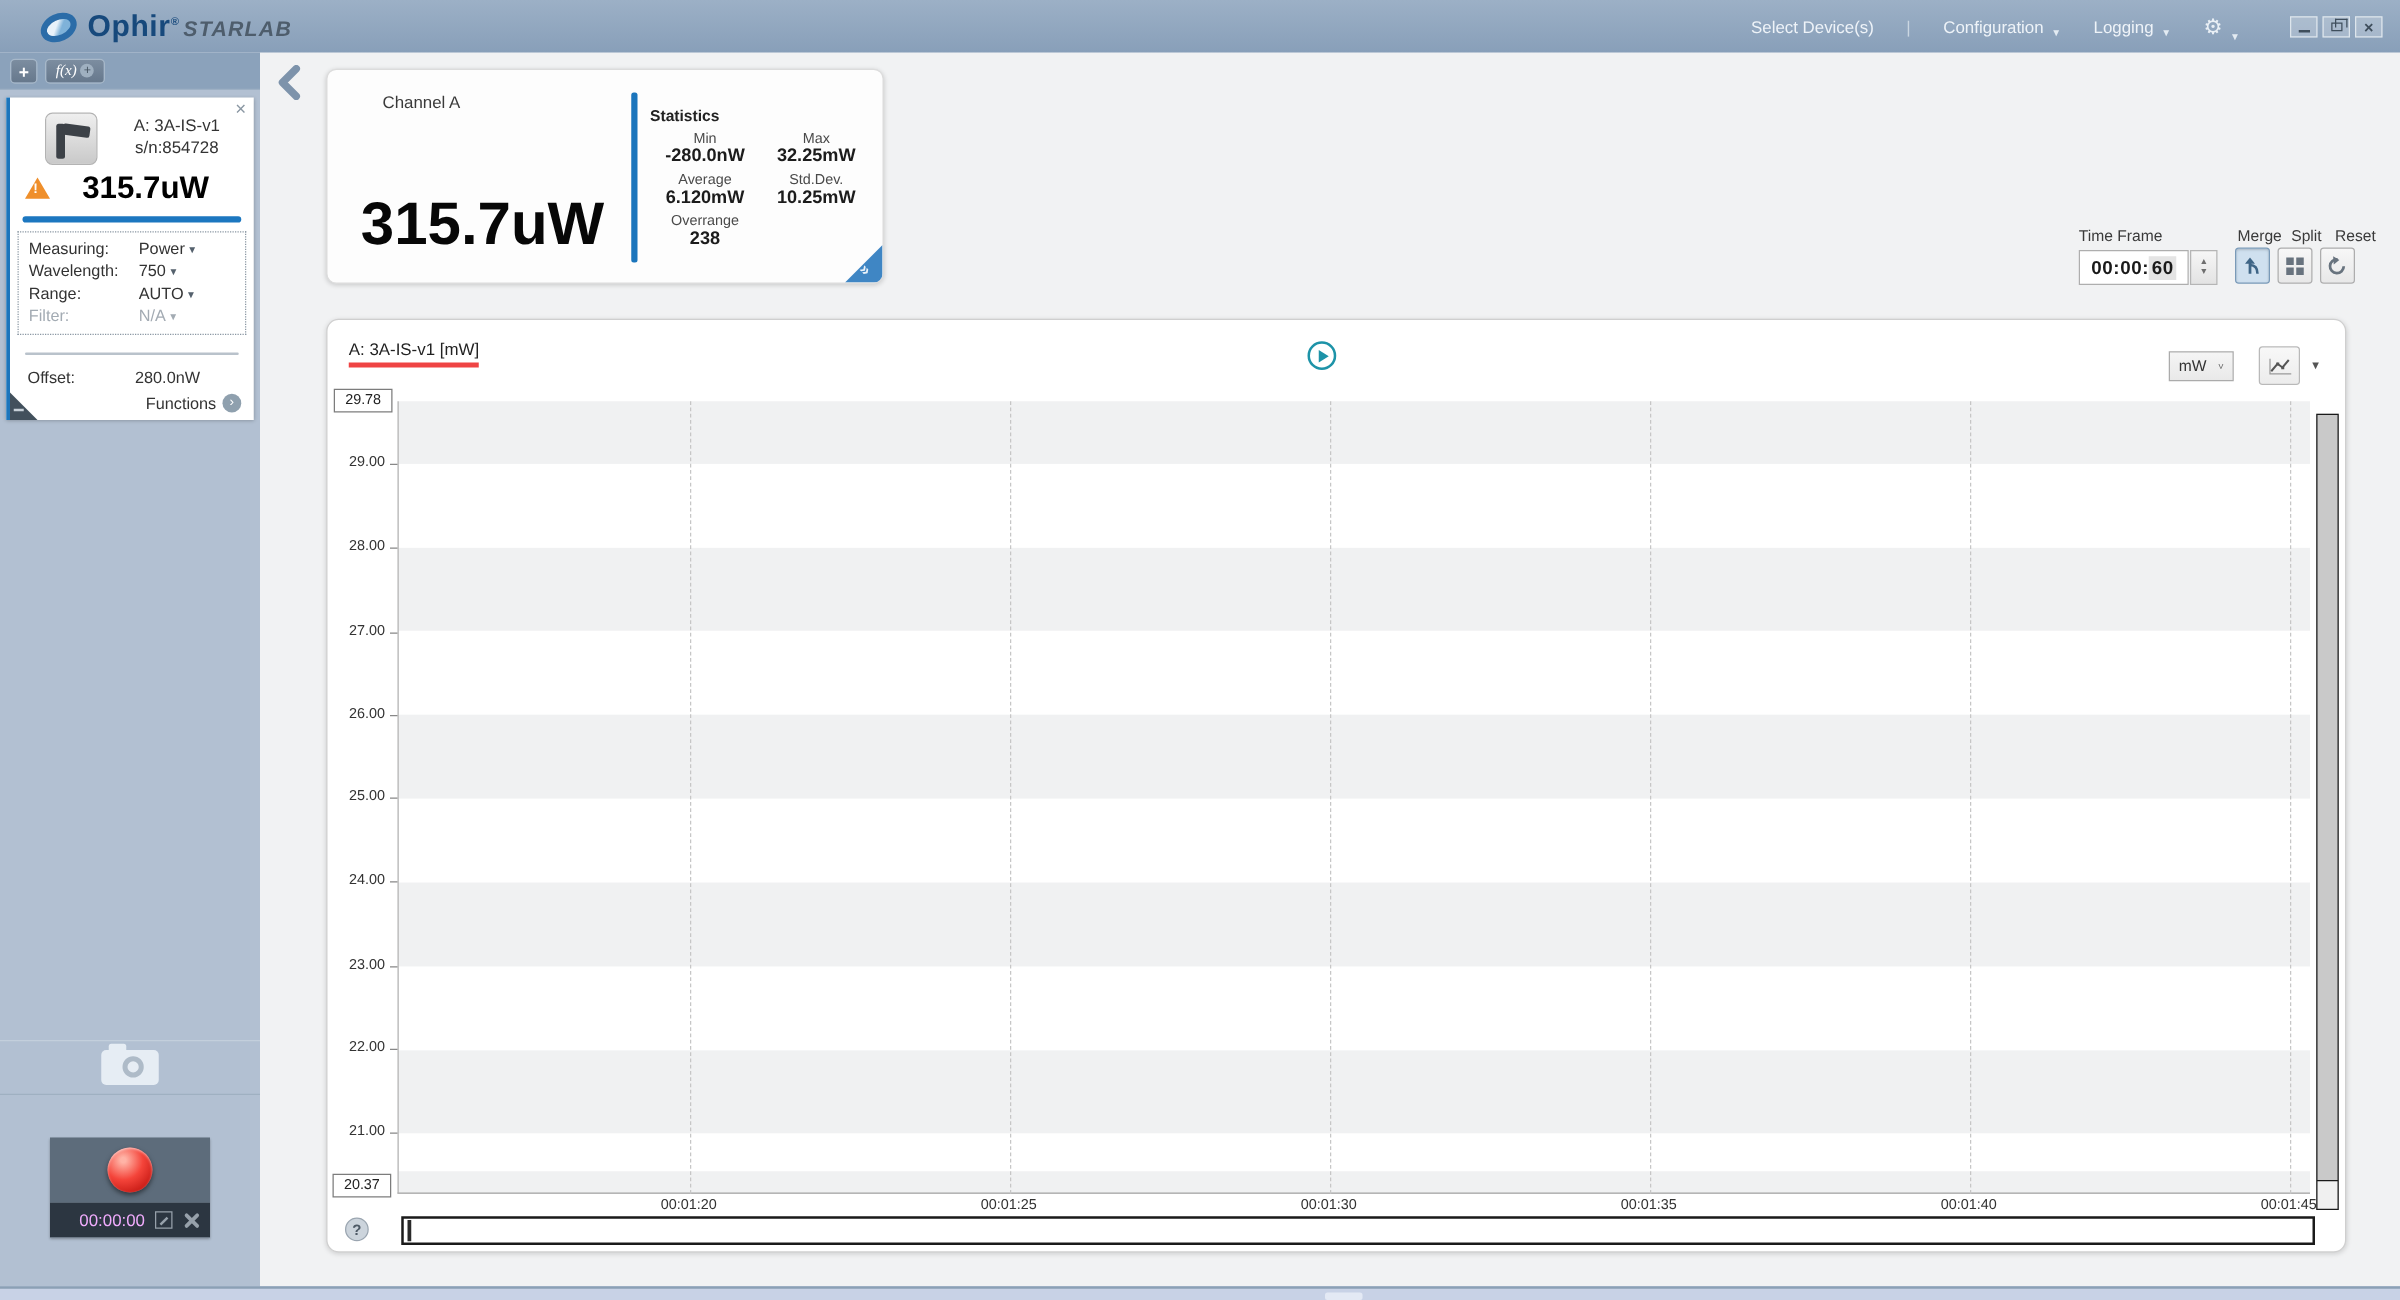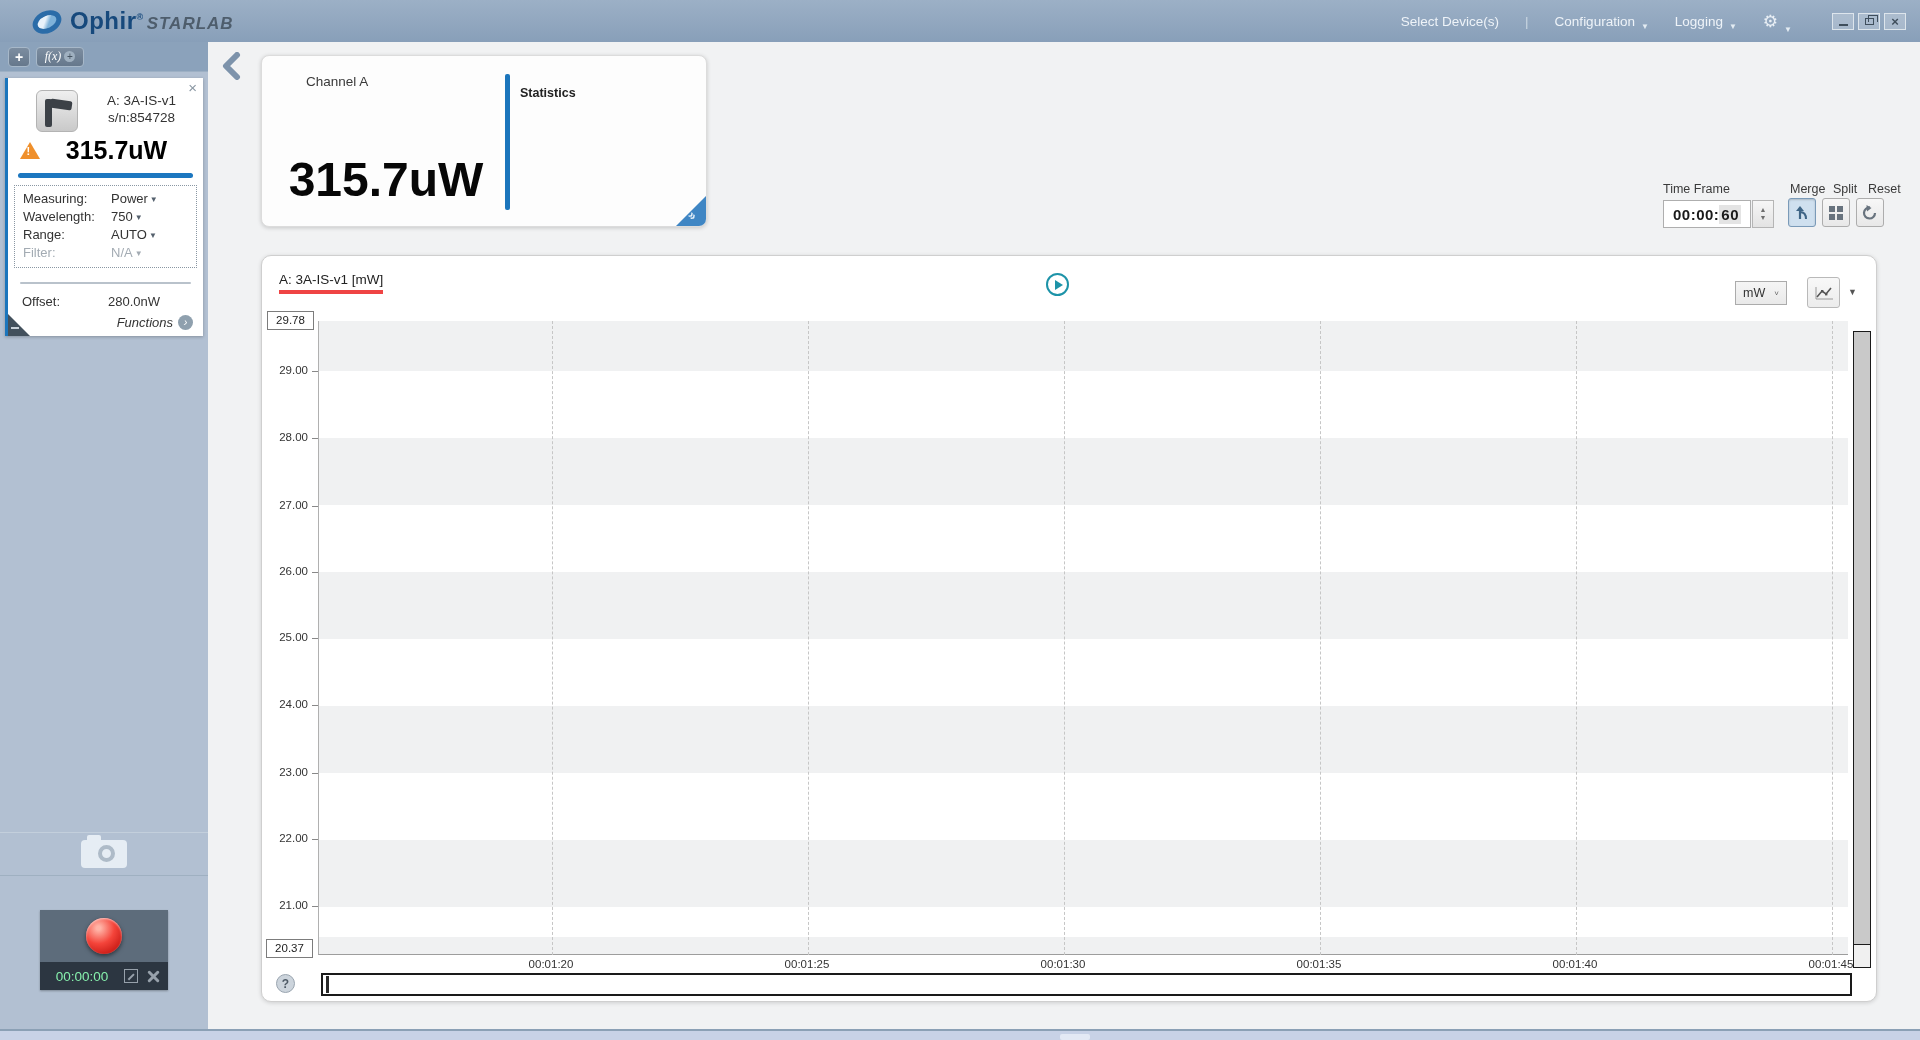--- a/index.html
+++ b/index.html
@@ -54,40 +54,40 @@
   .blue-bar { margin:8px 10px 0 10px; height:5px; border-radius:3px; background:#1c77c0; }
   .settings-box { margin:7px 6px 0 6px; border:1px dotted #8a97a3; padding:4px 8px 5px 8px; }
   .set-row { display:flex; font-size:13px; color:#333; line-height:18px; }
   .set-row .lbl { width:88px; }
   .set-row .val { display:flex; align-items:center; gap:2px; }
   .set-caret { font-size:8px; color:#55616d; position:relative; top:1px; }
   .set-row.disabled, .set-row.disabled .set-caret { color:#a3abb3; }
   .side-divider { margin:14px 12px 0 12px; height:2px; background:#b9c2cb; border-radius:1px; }
   .offset-row { display:flex; font-size:13px; color:#333; padding:10px 8px 0 14px; }
   .offset-row .lbl { width:86px; }
-  .functions-row { position:absolute; right:10px; bottom:6px; display:flex; gap:5px; font-size:13px; color:#333;font-style:italic; }
+  .functions-row { position:absolute; right:10px; bottom:6px; display:flex; gap:5px; font-size:13px; color:#333; }
   .fn-circle { width:15px; height:15px; border-radius:50%; background:#8fa0ae; color:#fff; font-size:11px; line-height:14px; text-align:center; }
   .card-fold { position:absolute; left:0; bottom:0; width:0; height:0;
     border-bottom:22px solid #42505c; border-right:22px solid transparent; }
   .card-fold i { position:absolute; left:3px; top:13px; width:8px; height:2px; background:#c7d0d8; }
 
   .camera-zone { position:absolute; left:0; top:790px; width:208px; height:44px;
     border-top:1px solid #c3cfdc; border-bottom:1px solid #9fb0c1; display:flex; align-items:center; justify-content:center; }
   .cam { position:relative; width:46px; height:28px; background:#e6edf4; border-radius:4px; }
   .cam::before { content:""; position:absolute; left:6px; top:-5px; width:14px; height:7px; background:#e6edf4; border-radius:2px 2px 0 0; }
   .cam-lens { position:absolute; left:17px; top:5px; width:17px; height:17px; border-radius:50%;
     border:4px solid #aebbc8; background:#e6edf4; }
 
   .recorder { position:absolute; left:40px; top:868px; width:128px; height:80px; box-shadow:0 1px 2px rgba(0,0,0,.3); }
   .rec-top { height:52px; background:#5d6c7b; display:flex; align-items:center; justify-content:center; }
   .rec-btn { width:36px; height:36px; border-radius:50%;
     background:radial-gradient(circle at 35% 28%, #ffb3a6 6%, #f4443a 45%, #c21510 85%);
     box-shadow:0 2px 4px rgba(0,0,0,.5), inset 0 1px 2px rgba(255,255,255,.6); }
   .rec-bottom { height:28px; background:#2c3641; display:flex; align-items:center; padding:0 8px; gap:8px; }
-  .rec-time { color:#86efac; font-size:13.5px; flex:1; text-align:center; }
+  .rec-time { color:#f0abfc; font-size:13.5px; flex:1; text-align:right; }
   .rec-icon { width:14px; height:14px; position:relative; }
   .ico-popout { border:1.5px solid #97a1ab; }
   .ico-popout::before { content:""; position:absolute; left:2px; top:6px; width:8px; height:1.5px; background:#97a1ab; transform:rotate(-45deg); }
   .ico-tools::before, .ico-tools::after { content:""; position:absolute; left:6px; top:0; width:3px; height:15px; background:#97a1ab; border-radius:2px; }
   .ico-tools::before { transform:rotate(45deg); }
   .ico-tools::after { transform:rotate(-45deg); }
 
   
   .back-chevron { position:absolute; left:221px; top:52px; }
   
@@ -294,20 +294,33 @@
   <svg class="back-chevron" width="20" height="28">
     <polyline points="16,3 5,14 16,25" fill="none" stroke="#7d93ab" stroke-width="6" stroke-linecap="round" stroke-linejoin="round"></polyline>
   </svg>
 
   <div class="channel-card">
     <div class="cc-title">Channel A</div>
     <div class="cc-reading">315.7uW</div>
     <div class="cc-vbar"></div>
     <div class="cc-stats">
       <div class="stats-title">Statistics</div>
+      <div class="stats-grid">
+        <div class="st-lbl">Min</div>
+        <div class="st-lbl">Max</div>
+        <div class="st-val">-280.0nW</div>
+        <div class="st-val">32.25mW</div>
+        <div class="st-lbl">Average</div>
+        <div class="st-lbl">Std.Dev.</div>
+        <div class="st-val">6.120mW</div>
+        <div class="st-val">10.25mW</div>
+        <div class="st-lbl">Overrange</div>
+        <div class="st-lbl"></div>
+        <div class="st-val">238</div>
+      </div>
     </div>
     <div class="cc-fold">
         <span>»</span>
       </div>
   </div>
 
   <div class="tf-label" style="left:1663px; top:182px;">Time Frame</div>
   <div class="tf-input">
     <span>00:00:</span>
       <span class="seg">60</span>

